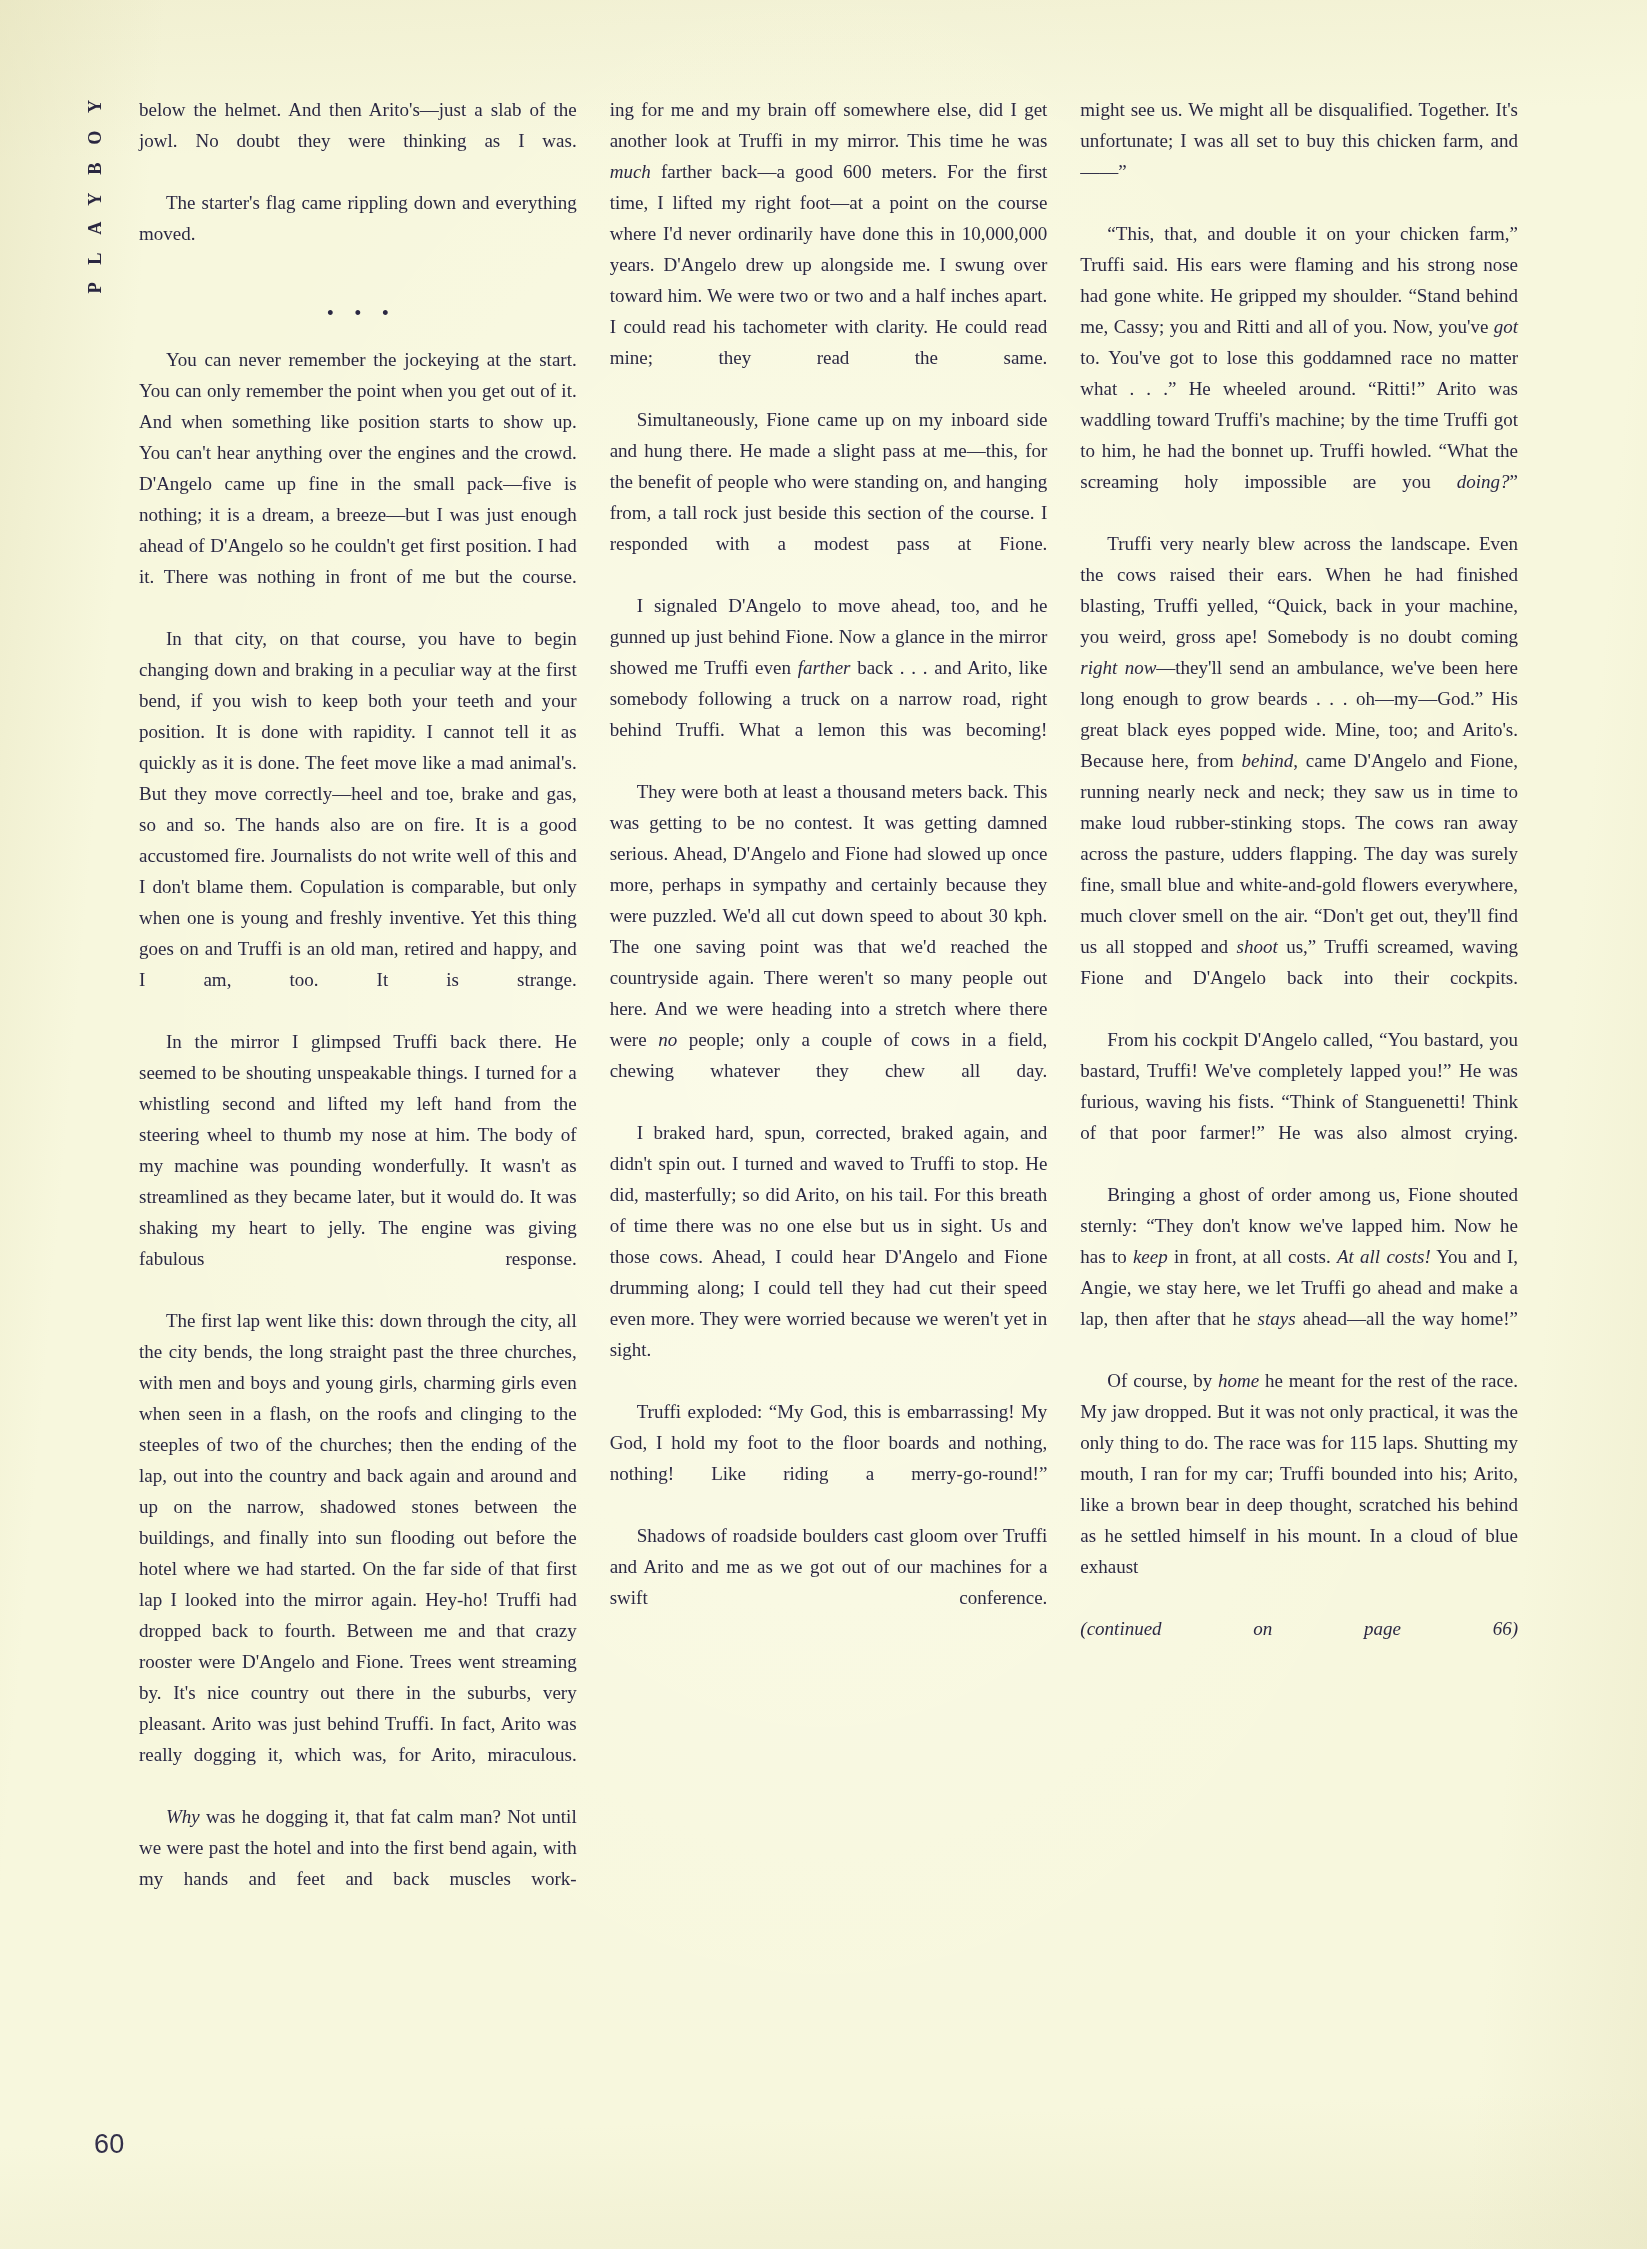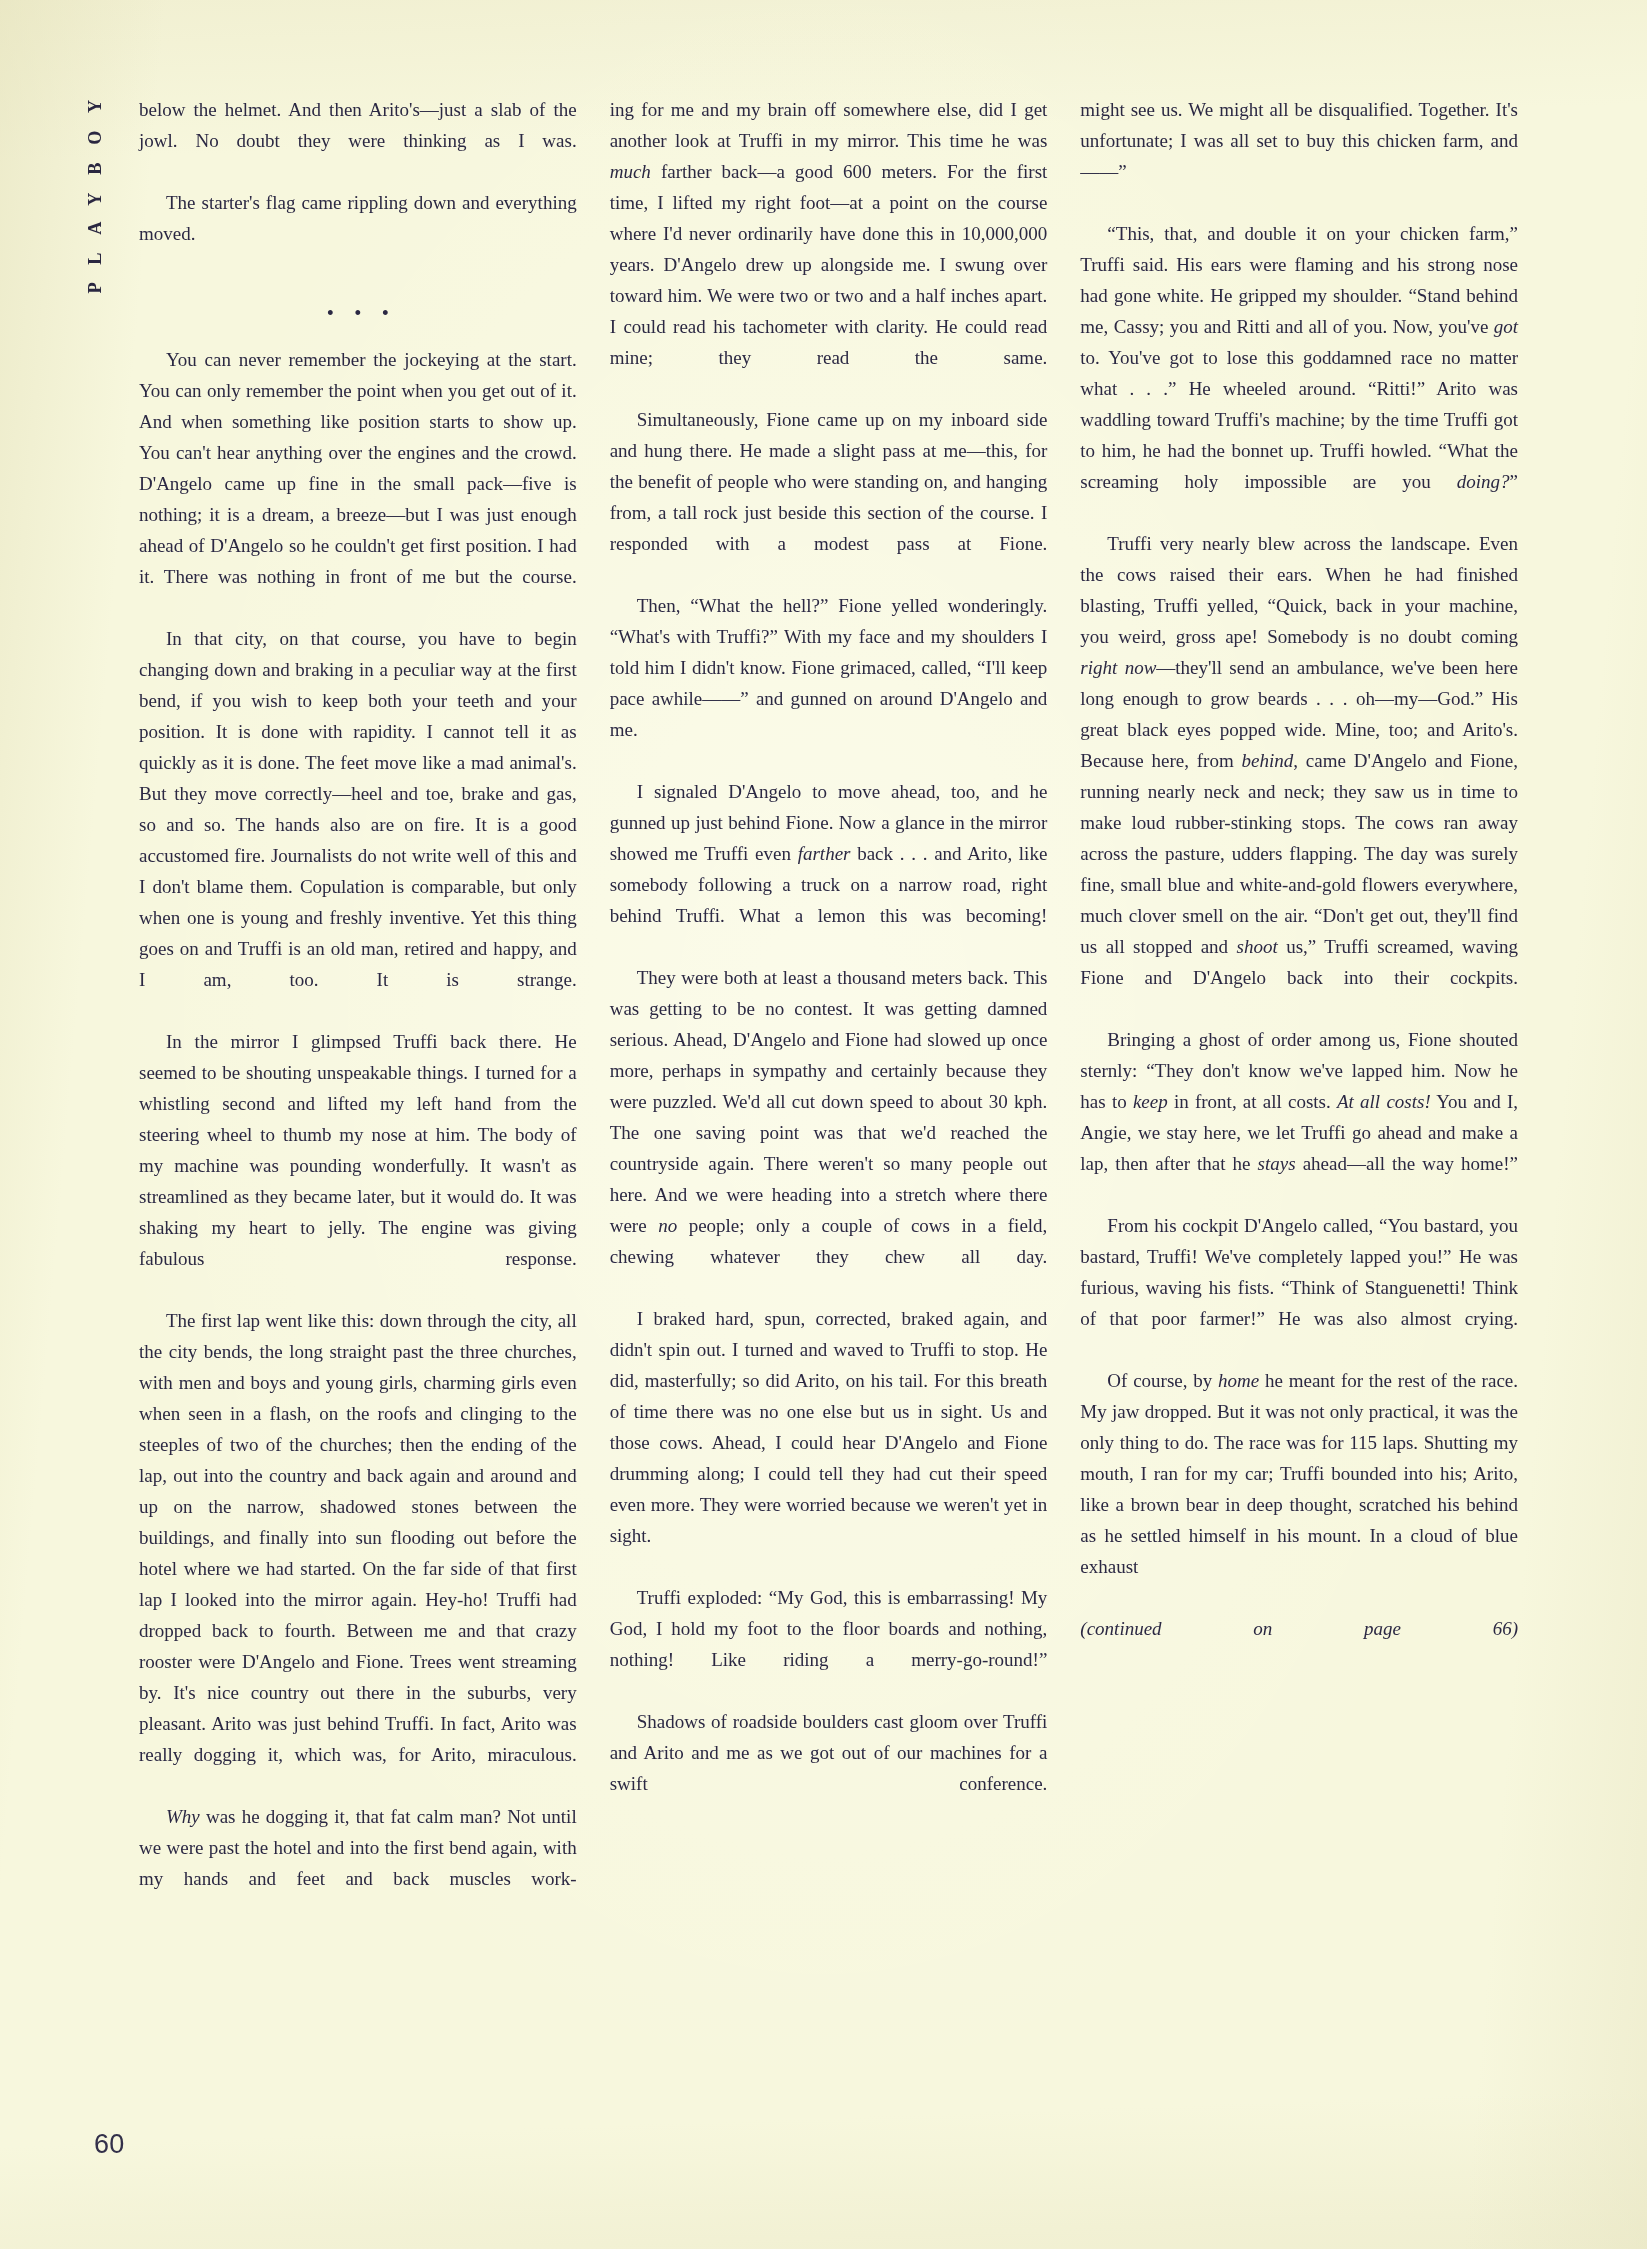--- a/index.html
+++ b/index.html
@@ -154,32 +154,31 @@
         <span class="dot-break">•••</span>
         <p class="indent">You can never remember the jockeying at the start. You can only remember the point when you get out of it. And when something like position starts to show up. You can't hear anything over the engines and the crowd. D'Angelo came up fine in the small pack—five is nothing; it is a dream, a breeze—but I was just enough ahead of D'Angelo so he couldn't get first position. I had it. There was nothing in front of me but the course.</p>
         <p class="indent">In that city, on that course, you have to begin changing down and braking in a peculiar way at the first bend, if you wish to keep both your teeth and your position. It is done with rapidity. I cannot tell it as quickly as it is done. The feet move like a mad animal's. But they move correctly—heel and toe, brake and gas, so and so. The hands also are on fire. It is a good accustomed fire. Journalists do not write well of this and I don't blame them. Copulation is comparable, but only when one is young and freshly inventive. Yet this thing goes on and Truffi is an old man, retired and happy, and I am, too. It is strange.</p>
         <p class="indent">In the mirror I glimpsed Truffi back there. He seemed to be shouting unspeakable things. I turned for a whistling second and lifted my left hand from the steering wheel to thumb my nose at him. The body of my machine was pounding wonderfully. It wasn't as streamlined as they became later, but it would do. It was shaking my heart to jelly. The engine was giving fabulous response.</p>
         <p class="indent">The first lap went like this: down through the city, all the city bends, the long straight past the three churches, with men and boys and young girls, charming girls even when seen in a flash, on the roofs and clinging to the steeples of two of the churches; then the ending of the lap, out into the country and back again and around and up on the narrow, shadowed stones between the buildings, and finally into sun flooding out before the hotel where we had started. On the far side of that first lap I looked into the mirror again. Hey-ho! Truffi had dropped back to fourth. Between me and that crazy rooster were D'Angelo and Fione. Trees went streaming by. It's nice country out there in the suburbs, very pleasant. Arito was just behind Truffi. In fact, Arito was really dogging it, which was, for Arito, miraculous.</p>
         <p class="indent"><i>Why</i> was he dogging it, that fat calm man? Not until we were past the hotel and into the first bend again, with my hands and feet and back muscles work-</p>
       </div>
     <div class="col" id="col-2">
         <p class="noindent">ing for me and my brain off somewhere else, did I get another look at Truffi in my mirror. This time he was <i>much</i> farther back—a good 600 meters. For the first time, I lifted my right foot—at a point on the course where I'd never ordinarily have done this in 10,000,000 years. D'Angelo drew up alongside me. I swung over toward him. We were two or two and a half inches apart. I could read his tachometer with clarity. He could read mine; they read the same.</p>
         <p class="indent">Simultaneously, Fione came up on my inboard side and hung there. He made a slight pass at me—this, for the benefit of people who were standing on, and hanging from, a tall rock just beside this section of the course. I responded with a modest pass at Fione.</p>
-        <p class="indent">Then, “What the hell?” Fione yelled wonderingly. “What's with Truffi?” With my face and my shoulders I told him I didn't know. Fione grimaced, called, “I'll keep pace awhile——” and gunned on around D'Angelo and me.</p>
         <p class="indent">I signaled D'Angelo to move ahead, too, and he gunned up just behind Fione. Now a glance in the mirror showed me Truffi even <i>farther</i> back . . . and Arito, like somebody following a truck on a narrow road, right behind Truffi. What a lemon this was becoming!</p>
         <p class="indent">They were both at least a thousand meters back. This was getting to be no contest. It was getting damned serious. Ahead, D'Angelo and Fione had slowed up once more, perhaps in sympathy and certainly because they were puzzled. We'd all cut down speed to about 30 kph. The one saving point was that we'd reached the countryside again. There weren't so many people out here. And we were heading into a stretch where there were <i>no</i> people; only a couple of cows in a field, chewing whatever they chew all day.</p>
         <p class="indent">I braked hard, spun, corrected, braked again, and didn't spin out. I turned and waved to Truffi to stop. He did, masterfully; so did Arito, on his tail. For this breath of time there was no one else but us in sight. Us and those cows. Ahead, I could hear D'Angelo and Fione drumming along; I could tell they had cut their speed even more. They were worried because we weren't yet in sight.</p>
         <p class="indent">Truffi exploded: “My God, this is embarrassing! My God, I hold my foot to the floor boards and nothing, nothing! Like riding a merry-go-round!”</p>
         <p class="indent">Shadows of roadside boulders cast gloom over Truffi and Arito and me as we got out of our machines for a swift conference.</p>
       </div>
     <div class="col" id="col-3">
         <p class="noindent">might see us. We might all be disqualified. Together. It's unfortunate; I was all set to buy this chicken farm, and——”</p>
         <p class="indent">“This, that, and double it on your chicken farm,” Truffi said. His ears were flaming and his strong nose had gone white. He gripped my shoulder. “Stand behind me, Cassy; you and Ritti and all of you. Now, you've <i>got</i> to. You've got to lose this goddamned race no matter what . . .” He wheeled around. “Ritti!” Arito was waddling toward Truffi's machine; by the time Truffi got to him, he had the bonnet up. Truffi howled. “What the screaming holy impossible are you <i>doing?</i>”</p>
         <p class="indent">Truffi very nearly blew across the landscape. Even the cows raised their ears. When he had finished blasting, Truffi yelled, “Quick, back in your machine, you weird, gross ape! Somebody is no doubt coming <i>right now</i>—they'll send an ambulance, we've been here long enough to grow beards . . . oh—my—God.” His great black eyes popped wide. Mine, too; and Arito's. Because here, from <i>behind</i>, came D'Angelo and Fione, running nearly neck and neck; they saw us in time to make loud rubber-stinking stops. The cows ran away across the pasture, udders flapping. The day was surely fine, small blue and white-and-gold flowers everywhere, much clover smell on the air. “Don't get out, they'll find us all stopped and <i>shoot</i> us,” Truffi screamed, waving Fione and D'Angelo back into their cockpits.</p>
+        <p class="indent">From his cockpit D'Angelo called, “You bastard, you bastard, Truffi! We've completely lapped you!” He was furious, waving his fists. “Think of Stanguenetti! Think of that poor farmer!” He was also almost crying.</p>
         <p class="indent">Bringing a ghost of order among us, Fione shouted sternly: “They don't know we've lapped him. Now he has to <i>keep</i> in front, at all costs. <i>At all costs!</i> You and I, Angie, we stay here, we let Truffi go ahead and make a lap, then after that he <i>stays</i> ahead—all the way home!”</p>
-        <p class="indent">From his cockpit D'Angelo called, “You bastard, you bastard, Truffi! We've completely lapped you!” He was furious, waving his fists. “Think of Stanguenetti! Think of that poor farmer!” He was also almost crying.</p>
         <p class="indent">Of course, by <i>home</i> he meant for the rest of the race. My jaw dropped. But it was not only practical, it was the only thing to do. The race was for 115 laps. Shutting my mouth, I ran for my car; Truffi bounded into his; Arito, like a brown bear in deep thought, scratched his behind as he settled himself in his mount. In a cloud of blue exhaust</p>
         <p class="continued">(continued on page 66)</p>
       </div>
   </div>
 
 </div>
 
 
 </body></html>

